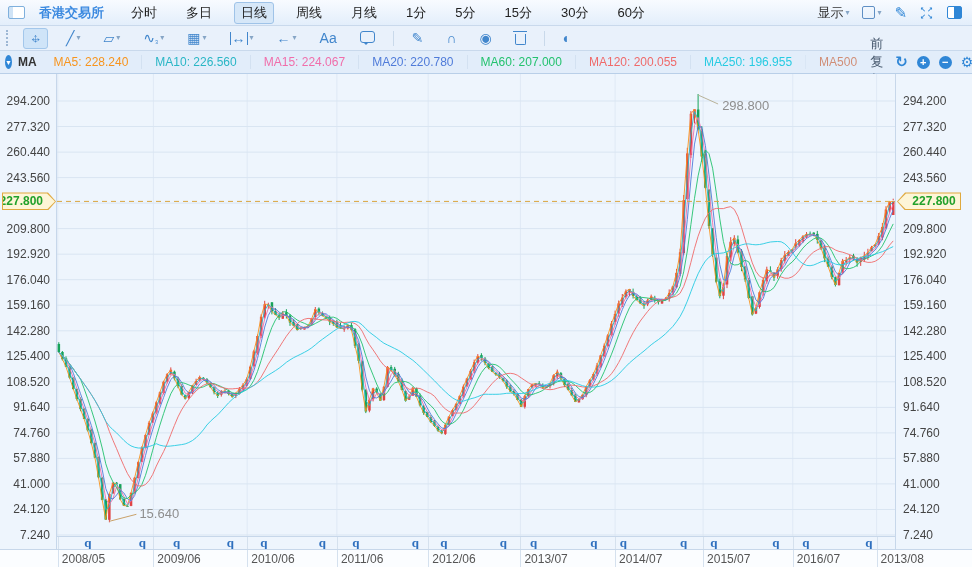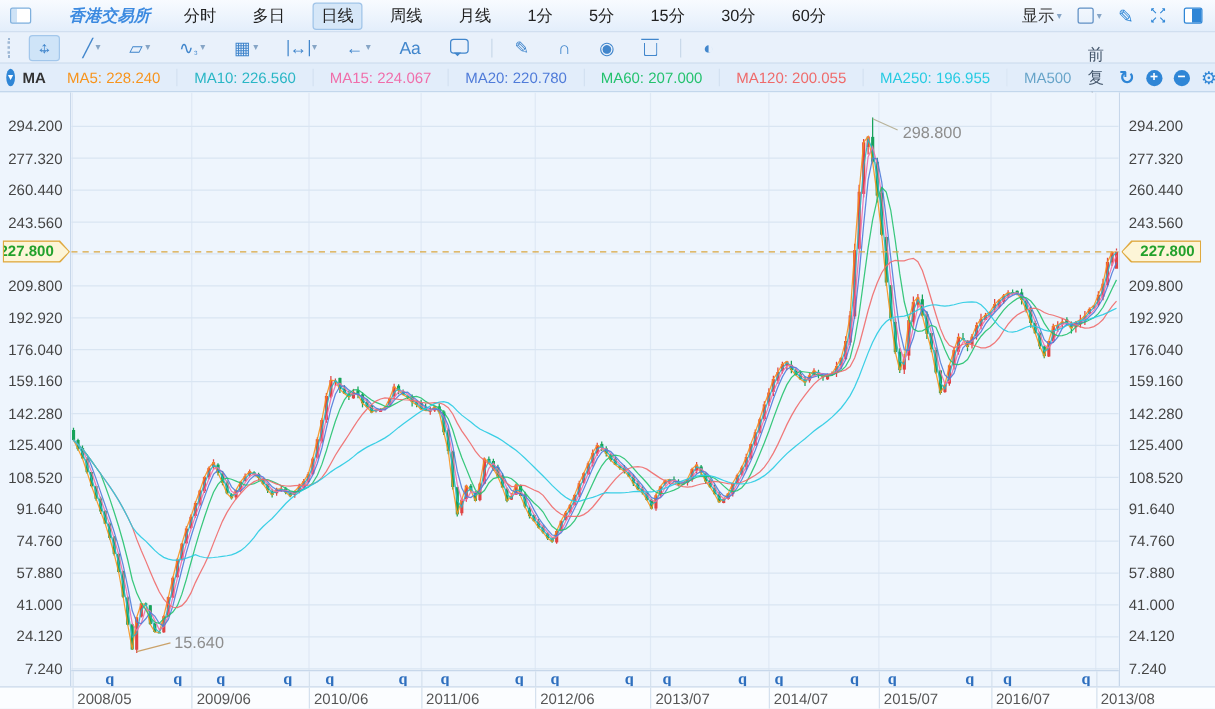--- a/index.html
+++ b/index.html
@@ -5,21 +5,21 @@
   html,body{margin:0;padding:0;background:#dfe7f0;}
   #app{position:relative;width:972px;height:567px;overflow:hidden;
        font-family:"Liberation Sans","DejaVu Sans",sans-serif;
        background:#eef5fd;user-select:none;}
   
   .row1{position:absolute;left:0;top:0;width:972px;height:26px;
         background:linear-gradient(#f8fbff,#e3eefb);
         border-bottom:1px solid #c9d9ec;display:flex;align-items:center;box-sizing:border-box;}
   .winicon{width:15px;height:11px;border:1px solid #7fb0dd;border-radius:2px;margin-left:8px;
            background:linear-gradient(90deg,#cfe3f6 0 30%,#fff 30%);}
-  .title{color:#3c8ae0;font-size:13px;margin-left:30px;font-weight:bold;font-style:italic;}
+  .title{color:#3c8ae0;font-size:13px;margin-left:14px;font-weight:bold;}
   .periods{display:flex;margin-left:20px;gap:15px;align-items:center;}
   .ptab{font-size:13px;color:#222;padding:1px 6px;border:1px solid transparent;border-radius:3px;cursor:default;}
   .ptab.sel{background:#d6e7f8;border-color:#9fc3e8;}
   .r1right{margin-left:auto;display:flex;align-items:center;gap:13px;margin-right:10px;}
   .disp{font-size:13px;color:#333;display:flex;align-items:center;gap:2px;}
   .caret{font-size:8px;color:#86a5c6;}
   .boxicon{width:11px;height:11px;border:1px solid #5f8fc4;border-radius:2px;display:inline-block;}
   .brush{color:#2f86d6;font-size:15px;font-weight:bold;}
   .fsgrid{display:grid;grid-template-columns:7px 7px;grid-template-rows:7px 7px;color:#2f86d6;font-size:7px;line-height:7px;font-weight:bold;}
   .panelicon{width:13px;height:11px;border:1px solid #2f86d6;border-radius:2px;
@@ -185,21 +185,21 @@
     <span class="macircle">▼</span>
     <span class="malabel">MA</span>
     <div id="malist">
         <span class="ma-item" style="color: rgb(247, 148, 29);">MA5: 228.240</span>
         <span class="ma-item" style="color: rgb(41, 182, 197);">MA10: 226.560</span>
         <span class="ma-item" style="color: rgb(240, 110, 170);">MA15: 224.067</span>
         <span class="ma-item" style="color: rgb(79, 123, 217);">MA20: 220.780</span>
         <span class="ma-item" style="color: rgb(35, 194, 110);">MA60: 207.000</span>
         <span class="ma-item" style="color: rgb(239, 106, 106);">MA120: 200.055</span>
         <span class="ma-item" style="color: rgb(39, 203, 226);">MA250: 196.955</span>
-        <span class="ma-item" style="color: #0369a1; opacity: 0.55;">MA500</span>
+        <span class="ma-item" style="color: #c2410c; opacity: 0.55;">MA500</span>
       </div>
     <span class="fq">前复权</span>
     <div class="r3icons">
       <span class="ricon">↻</span>
       <span class="circ">+</span>
       <span class="circ">−</span>
       <span class="gear">⚙</span>
     </div>
   </div>
 

